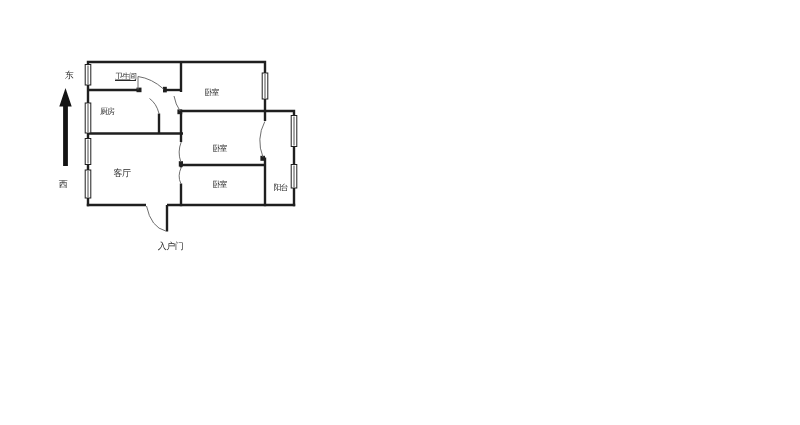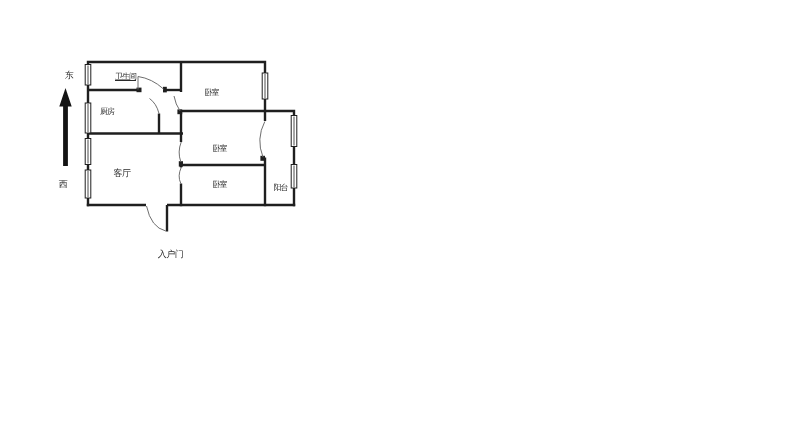--- a/index.html
+++ b/index.html
@@ -123,14 +123,14 @@
   <span class="lbl" style="left:69px; top:75px;">东</span>
   <span class="lbl" style="left:63px; top:183.5px;">西</span>
 
   <span class="lbl sm" style="left:125.5px; top:76.5px;text-decoration:underline;">卫生间</span>
   <span class="lbl sm" style="left:107px; top:112px;">厨房</span>
   <span class="lbl" style="left:122px; top:173px;">客厅</span>
   <span class="lbl sm" style="left:211.5px; top:93px;">卧室</span>
   <span class="lbl sm" style="left:219.5px; top:148.5px;">卧室</span>
   <span class="lbl sm" style="left:219.5px; top:184.5px;">卧室</span>
   <span class="lbl sm" style="left:280.5px; top:144px;margin-top:44px;">阳台</span>
-  <span class="lbl" style="left:170.5px; top:254px;">入户门</span>
+  <span class="lbl" style="left:170.5px; top:246px;">入户门</span>
 </div>
 
 </body></html>

